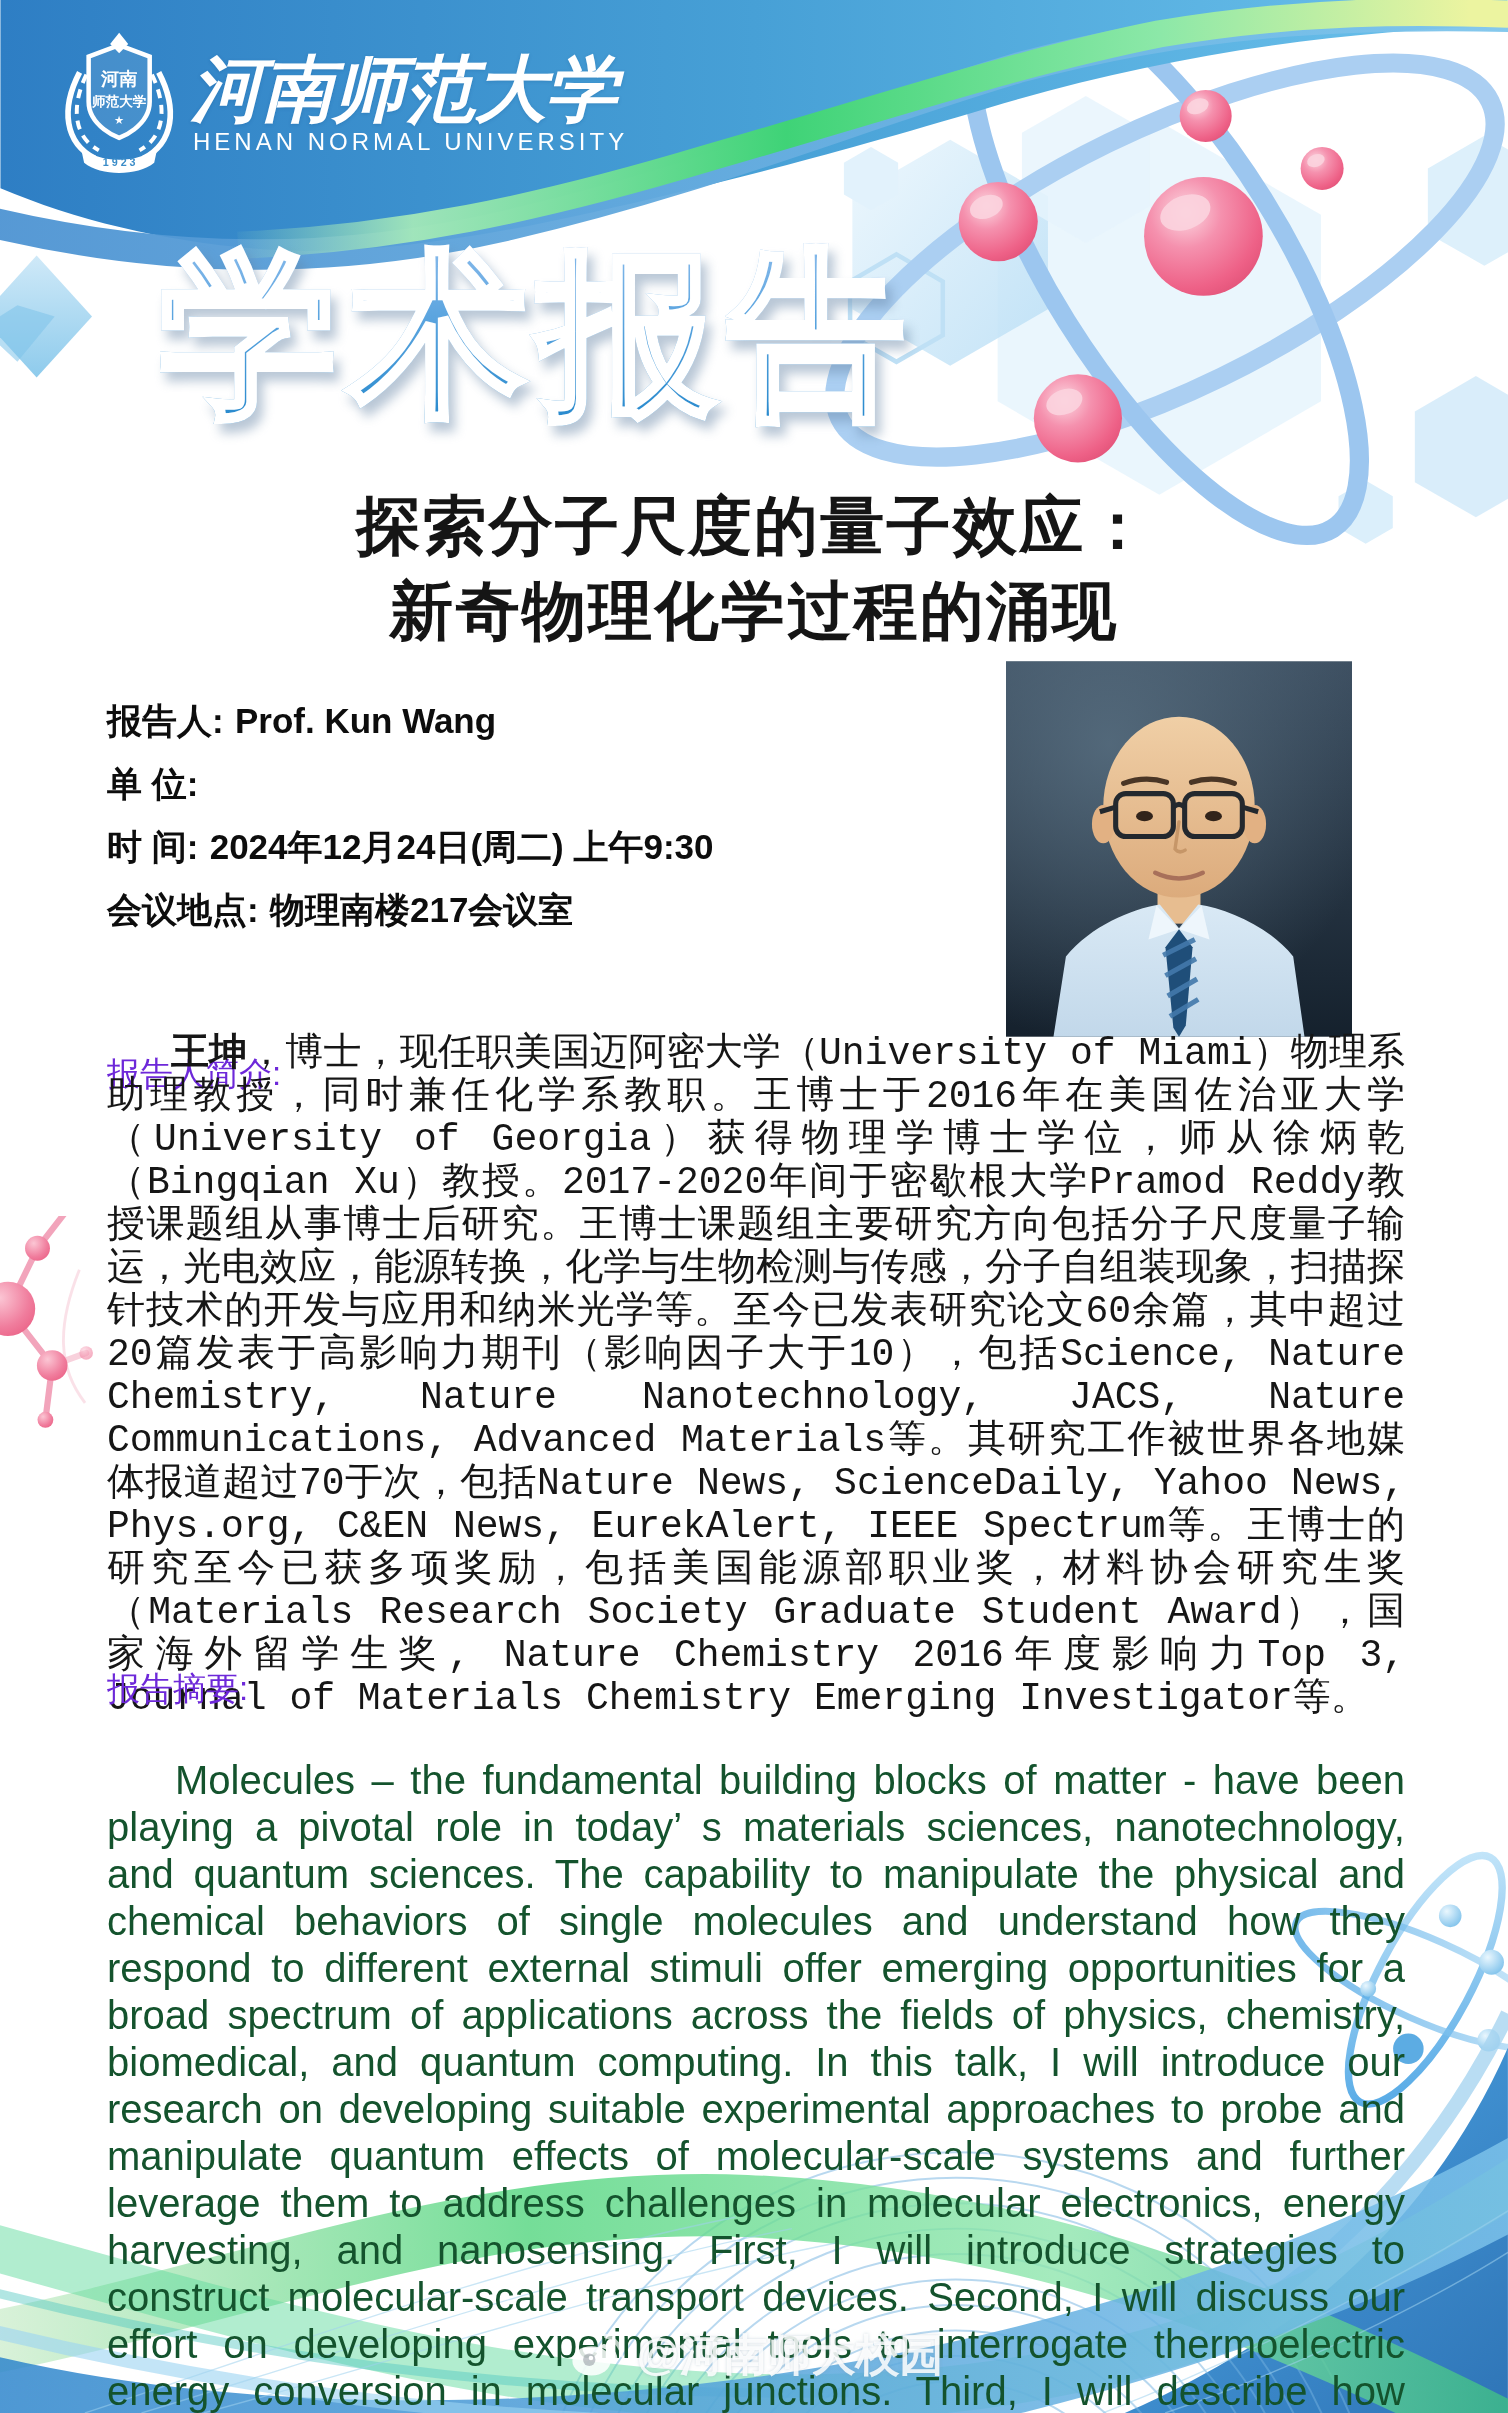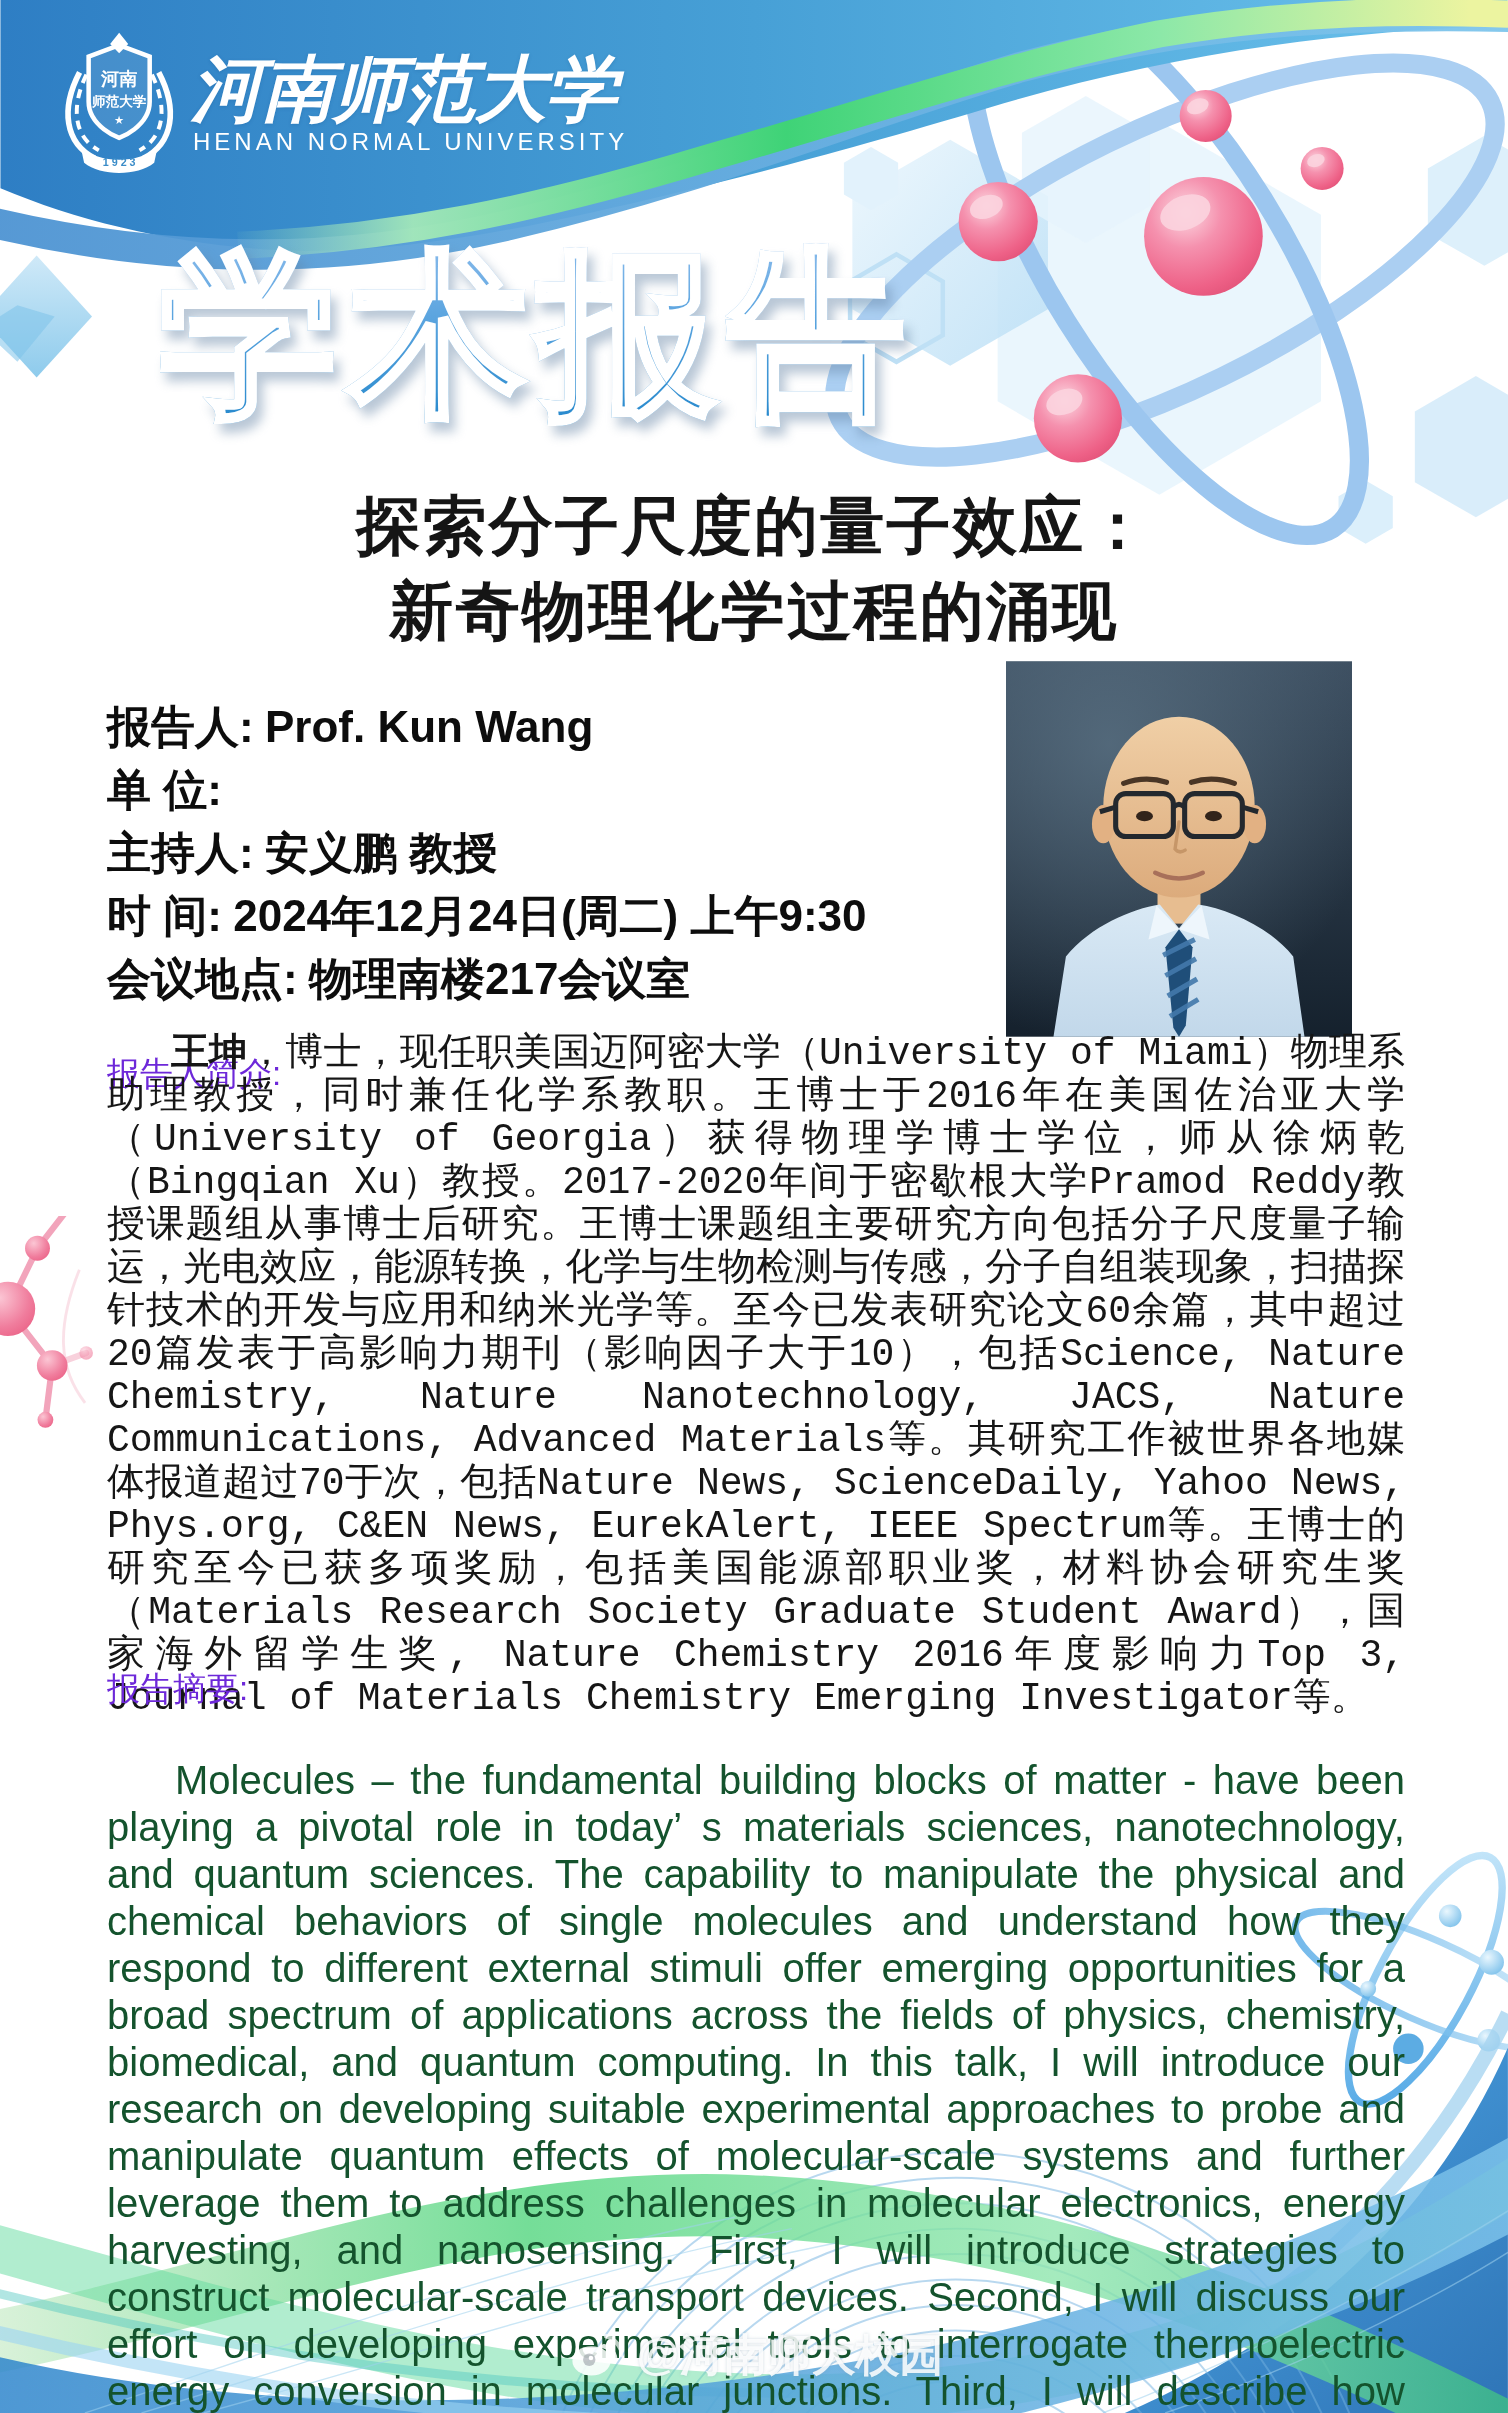--- a/index.html
+++ b/index.html
@@ -31,21 +31,21 @@
 
   
   #talk-title{left:0;top:484px;width:1508px;z-index:5;text-align:center;}
   .title-line{
     font-size:64px;font-weight:800;color:#151515;line-height:85px;letter-spacing:2.3px;
   }
 
   
   #info-list{left:107px;top:698px;z-index:5;}
   .info-row{height:35px;margin-bottom:28px;display:flex;align-items:baseline;
-    font-size:44px;font-weight:700;color:#0d0d0d;white-space:nowrap;}
+    font-size:35px;font-weight:700;color:#0d0d0d;white-space:nowrap;}
   .info-label{margin-right:11.3px;}
 
   
   #photo{left:1006px;top:661px;z-index:5;}
 
   
   .section-heading{font-size:33px;font-weight:400;color:#6d28d9;z-index:5;}
   #bio-heading{left:107px;top:1052px;}
   #bio-body{
     left:107px;top:1032px;width:1298px;z-index:5;
@@ -177,24 +177,20 @@
   <div class="title-line">新奇物理化学过程的涌现</div>
 </div>
 
 <div id="info-list" class="abs">
   <div class="info-row">
     <span class="info-label">报告人:</span>
     <span class="info-value">Prof. Kun Wang</span>
   </div>
   <div class="info-row">
     <span class="info-label">单 位:</span>
-  </div>
-  <div class="info-row">
-    <span class="info-label">主持人:</span>
-    <span class="info-value">安义鹏 教授</span>
   </div>
   <div class="info-row">
     <span class="info-label">时 间:</span>
     <span class="info-value">2024年12月24日(周二) 上午9:30</span>
   </div>
   <div class="info-row">
     <span class="info-label">会议地点:</span>
     <span class="info-value">物理南楼217会议室</span>
   </div>
 </div>

